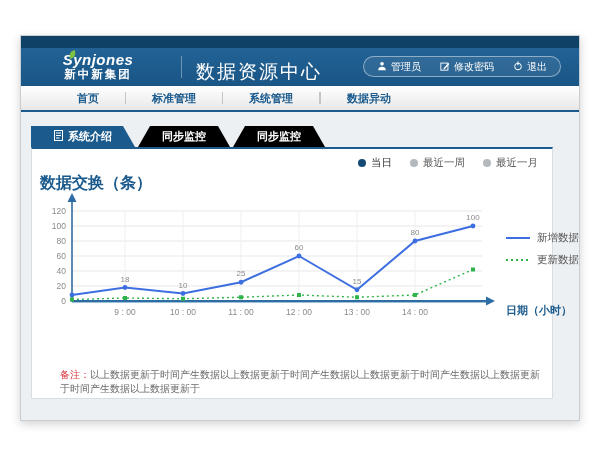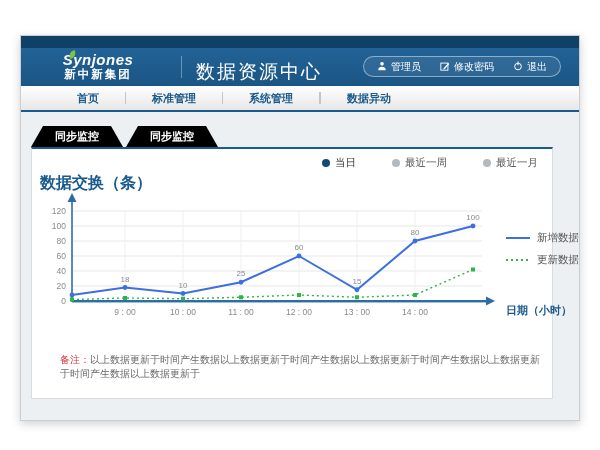--- a/index.html
+++ b/index.html
@@ -37,38 +37,38 @@
   .tab { display:flex; align-items:center; justify-content:center; gap:5px; color:#fff;
     font-size:11px; font-weight:bold; cursor:pointer; }
   .tab.active { width:104px; background:#1a5a8c;
     clip-path:polygon(0 0,calc(100% - 12px) 0,100% 100%,0 100%); }
   .tab.idle { width:92px; background:#000000;
     clip-path:polygon(12px 0,calc(100% - 12px) 0,100% 100%,0 100%); }
   .panel { position:absolute; left:10px; top:35px; width:522px; height:252px; background:#fff;
     border:1px solid #d8dde2; border-top:2px solid #1a5a8c; }
 
   
-  .radios { position:absolute; top:7px; right:14px; display:flex; gap:36px; align-items:flex-end; }
+  .radios { position:absolute; top:7px; right:14px; display:flex; gap:18px; align-items:flex-end; }
   .radio-item { display:flex; align-items:center; gap:5px; font-size:10.5px; color:#555; cursor:pointer; }
   .radio-item .dot { width:8px; height:8px; border-radius:50%; background:#b4b9bd; }
   .radio-item.on .dot { background:#134a75; }
   .radio-item.on { color:#333; }
 
   
   .ylabel { position:absolute; left:8px; top:24px; font-size:16px; font-weight:bold; color:#1a5a8c; }
   .chart-svg { position:absolute; left:10px; top:40px; }
   .tick { font-size:8.5px; fill:#8a8a8a; font-family:"Liberation Sans","DejaVu Sans",sans-serif; }
   .vlabel { font-size:8px; fill:#8a8a8a; font-family:"Liberation Sans","DejaVu Sans",sans-serif; }
   .legend { position:absolute; left:474px; top:82px; }
   .legend-row { display:flex; align-items:center; gap:7px; margin-bottom:8px; cursor:pointer;justify-content:flex-end; }
   .legend-row span { font-size:10.5px; color:#555; white-space:nowrap; }
   .xlabel { position:absolute; left:474px; top:154px; font-size:11px; font-weight:bold; color:#1a5a8c; white-space:nowrap; }
 
   
-  .note { position:absolute; left:28px; right:8px; top:204px; font-size:10px; color:#6b6b6b; line-height:14px; }
+  .note { position:absolute; left:28px; right:8px; top:219px; font-size:10px; color:#6b6b6b; line-height:14px; }
   .note-label { color:#d9363e; }
 </style>
 </head>
 <body>
 
 <div class="stage">
   <div class="window">
 
     <div class="topstrip"></div>
 
@@ -119,20 +119,31 @@
       <div class="nav-sep"></div>
       <div class="nav-item">系统管理</div>
       <div class="nav-sep"></div>
       <div class="nav-sep"></div>
       <div class="nav-item">数据异动</div>
     </div>
 
     <div class="content">
 
       <div class="tabs">
+        <div class="tab active">
+          <span>
+            <svg width="9" height="11" viewBox="0 0 9 11">
+                <rect x="0.5" y="0.5" width="8" height="10" fill="none" stroke="#fff"></rect>
+                <line x1="2" y1="3" x2="7" y2="3" stroke="#fff"></line>
+                <line x1="2" y1="5.5" x2="7" y2="5.5" stroke="#fff"></line>
+                <line x1="2" y1="8" x2="5.5" y2="8" stroke="#fff"></line>
+              </svg>
+          </span>
+          <span>系统介绍</span>
+        </div>
         <div class="tab idle">
           <span>同步监控</span>
         </div>
         <div class="tab idle">
           <span>同步监控</span>
         </div>
       </div>
 
       <div class="panel">
 

